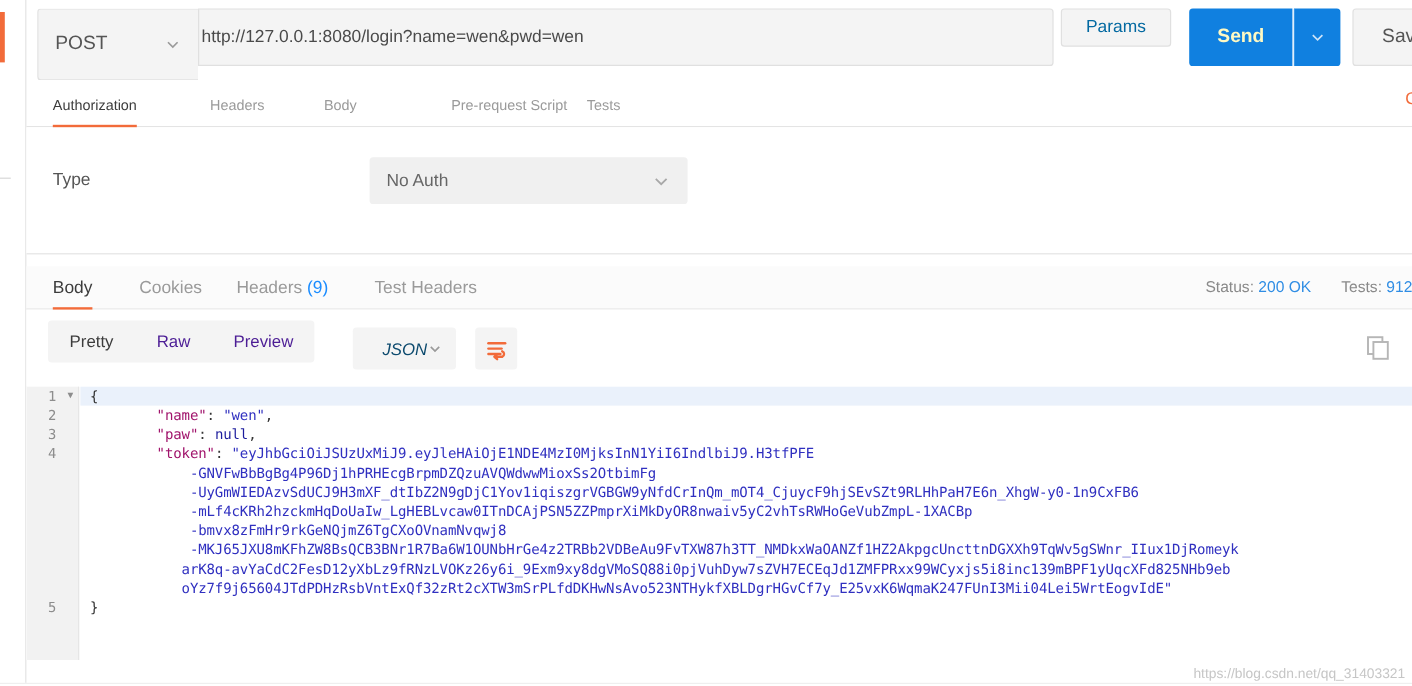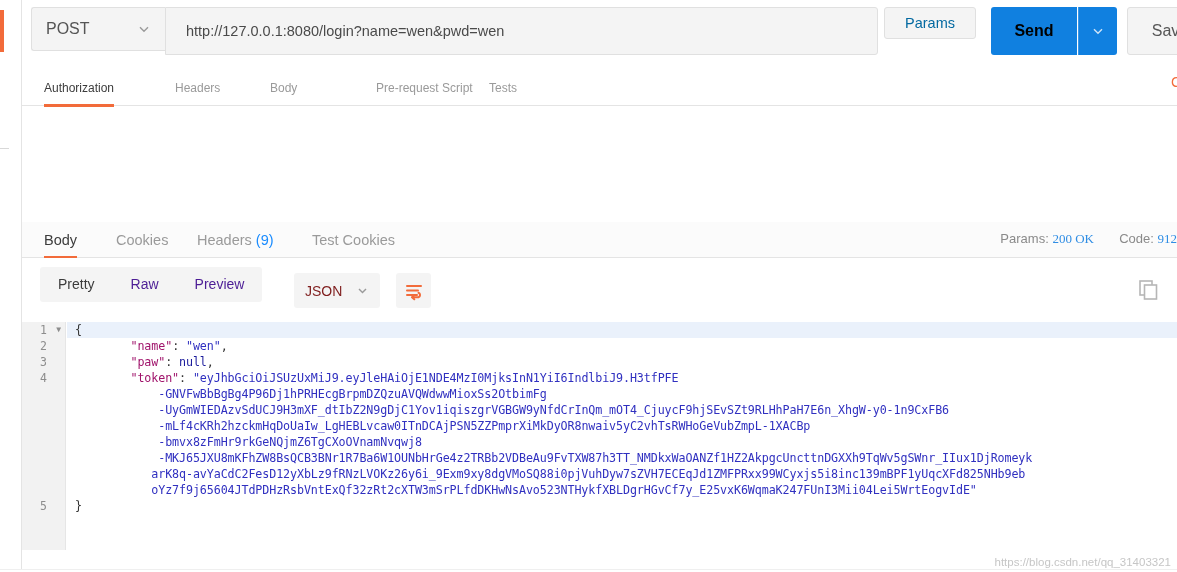--- a/index.html
+++ b/index.html
@@ -41,21 +41,21 @@
 
   
   .url-bar {
     position: absolute;
     left: 22px; top: 7px;
     width: 1155px; height: 48px;
   }
   .method-box {
     position: absolute;
     left: 9px; top: 0;
-    width: 134px; height: 44px;
+    width: 134px; height: 60px;
     background: #f4f4f4;
     border: 1px solid #e0e0e0;
     border-right: none;
     border-radius: 3px 0 0 3px;
     display: flex;
     align-items: center;
     padding: 0 14px;
     justify-content: space-between;
     text-align: right;
   }
@@ -65,21 +65,21 @@
   }
   .url-input {
     position: absolute;
     left: 143px; top: 0;
     width: 713px; height: 48px;
     background: #f4f4f4;
     border: 1px solid #e0e0e0;
     border-radius: 0 3px 3px 0;
     display: flex;
     align-items: center;
-    padding: 0 20px;
+    padding: 0 2px;
     font-size: 14.5px;
     color: #4a4a4a;
     overflow: hidden;
     white-space: nowrap;
   }
   .params-btn {
     position: absolute;
     left: 862px; top: 0;
     width: 92px; height: 32px;
     background: #f4f4f4;
@@ -96,21 +96,21 @@
     position: absolute;
     left: 969px; top: 0;
     width: 86px; height: 48px;
     background: #1080e0;
     border-radius: 3px 0 0 3px;
     display: flex;
     align-items: center;
     justify-content: center;
     font-size: 16px;
     font-weight: bold;
-    color: #000000;
+    color: #fef9c3;
     cursor: pointer;
   }
   .send-caret {
     position: absolute;
     left: 1056px; top: 0;
     width: 39px; height: 48px;
     background: #1080e0;
     border-left: 1px solid #3b96e6;
     border-radius: 0 3px 3px 0;
     display: flex;
@@ -229,21 +229,21 @@
   }
   .hdr-count { color: #1a8cff; }
 
   .status-area {
     position: absolute;
     right: 0; top: 9px;
     font-size: 13px;
     color: #8a8a8a;
     white-space: nowrap;
   }
-  .status-area .val { color: #2f8de4; font-family: Liberation Serif, serif; }
+  .status-area .val { color: #2f8de4; }
   .status-gap { display: inline-block; width: 18px; }
 
   
   .view-bar {
     position: absolute;
     left: 22px; top: 258px;
     width: 1155px; height: 64px;
     background: #ffffff;
   }
   .seg {
@@ -265,25 +265,26 @@
   .seg-item.active { color: #3c3c3c; }
 
   .fmt-select {
     position: absolute;
     left: 272px; top: 15px;
     width: 86px; height: 35px;
     background: #f4f4f4;
     border-radius: 3px;
     display: flex;
     align-items: center;
-    justify-content: space-between;
+    justify-content: flex-end;
     padding: 0 11px;
     font-size: 14px;
-    color: #7f1d1d;
-    cursor: pointer;
+    color: #0c4a6e;
+    cursor: pointer;
+    font-style: italic;
   }
   .wrap-btn {
     position: absolute;
     left: 374px; top: 15px;
     width: 35px; height: 35px;
     background: #f4f4f4;
     border-radius: 3px;
     display: flex;
     align-items: center;
     justify-content: center;
@@ -405,35 +406,46 @@
 
   <div class="req-tabs">
     <div class="req-tab active" style="left:22px;line-height:36px;">Authorization</div>
     <div class="req-tab" style="left:153px;line-height:36px;">Headers</div>
     <div class="req-tab" style="left:248px;line-height:36px;">Body</div>
     <div class="req-tab" style="left:323px;line-height:36px;margin-left:31px;">Pre-request Script</div>
     <div class="req-tab" style="left:467px;line-height:36px;text-align:right;">Tests</div>
     <div class="code-link">Code</div>
   </div>
 
+  <div class="auth-pane">
+    <div class="type-label">Type</div>
+    <div class="auth-select">
+      <span>No Auth</span>
+      <span>
+        <svg width="16" height="16" viewBox="0 0 16 16">
+          <path d="M3.5 6 L8 10.5 L12.5 6" fill="none" stroke="#a8a8a8" stroke-width="1.5"></path>
+        </svg>
+      </span>
+    </div>
+  </div>
 
   <div class="resp-tabs">
     <div class="resp-tab active" style="left:22px;line-height:36px;">Body</div>
     <div class="resp-tab" style="left:94px;line-height:36px;">Cookies</div>
     <div class="resp-tab" style="left:175px;line-height:36px;">
       <span>Headers</span>
       <span class="hdr-count">(9)</span>
     </div>
-    <div class="resp-tab" style="left:290px;line-height:36px;">Test Cookies</div>
+    <div class="resp-tab" style="left:290px;line-height:36px;">Test Headers</div>
 
     <div class="status-area">
-      <span>Params:</span>
+      <span>Status:</span>
       <span class="val">200 OK</span>
       <span class="status-gap"></span>
-      <span>Code:</span>
+      <span>Tests:</span>
       <span class="val">912</span>
     </div>
   </div>
 
   <div class="view-bar">
     <div class="seg">
       <div class="seg-item active">Pretty</div>
       <div class="seg-item">Raw</div>
       <div class="seg-item">Preview</div>
     </div>

